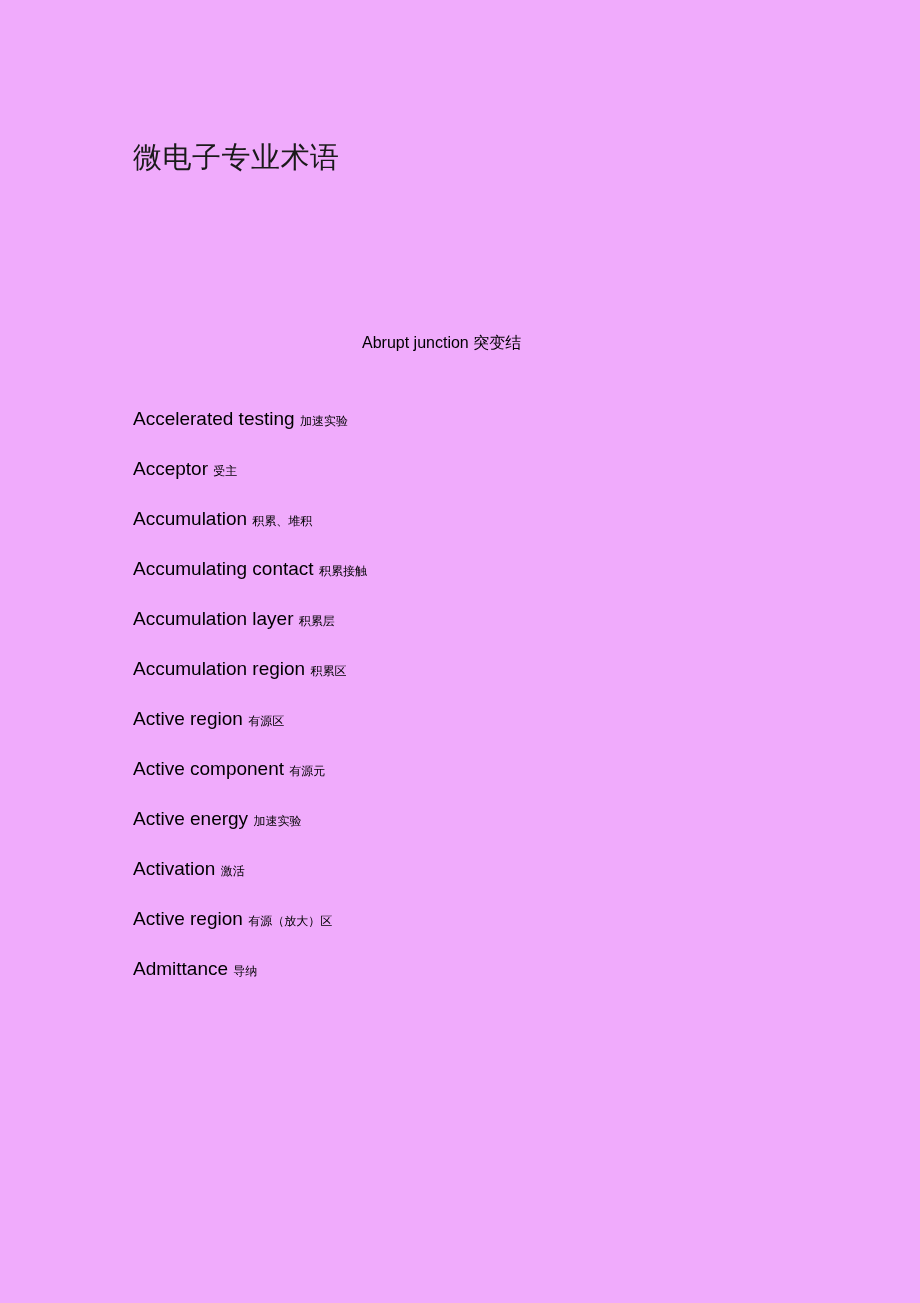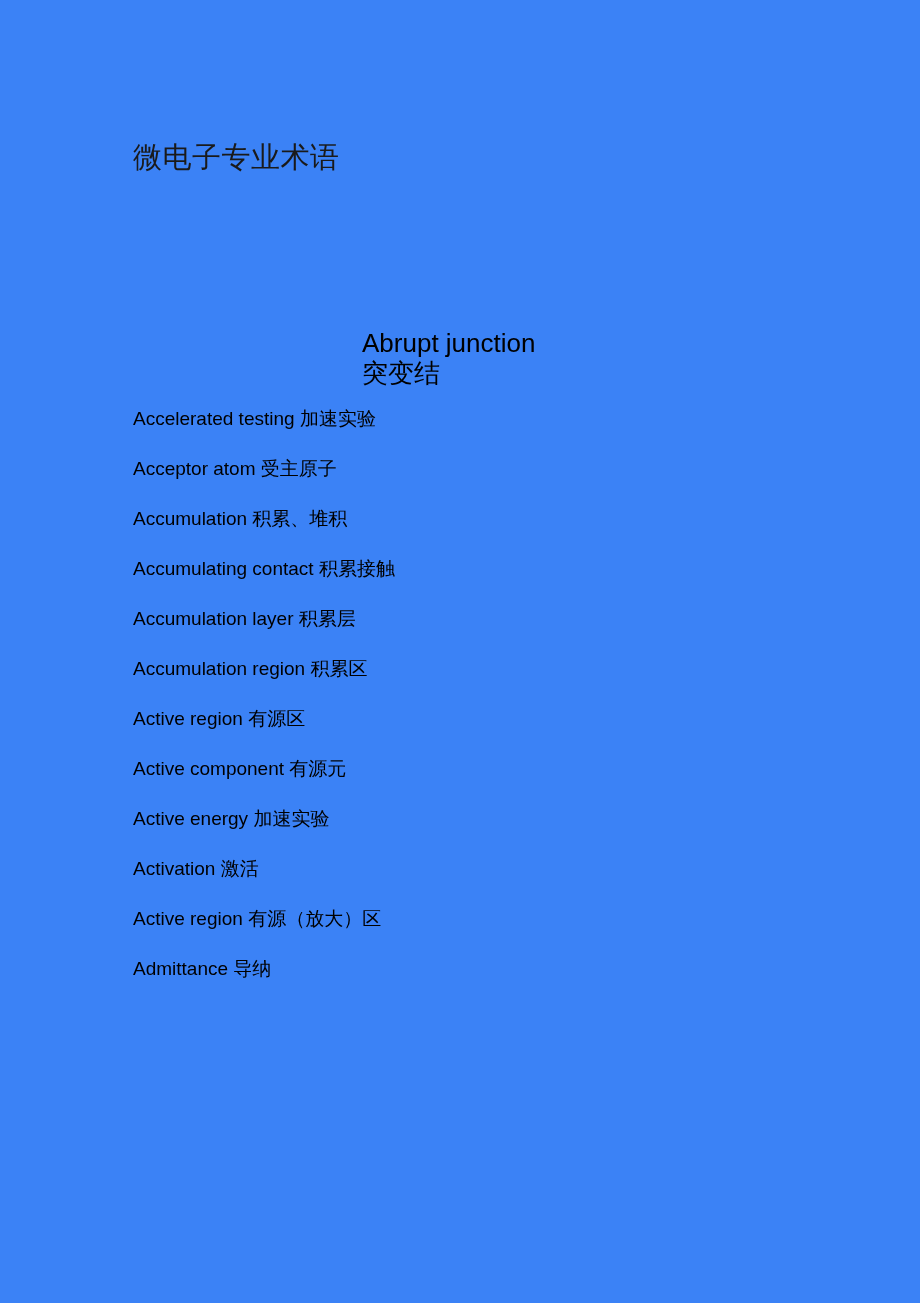--- a/index.html
+++ b/index.html
@@ -16,21 +16,21 @@
     color: #000000;
     -webkit-font-smoothing: antialiased;
   }
 
   .page {
     position: absolute;
     left: 0;
     top: 0;
     width: 920px;
     height: 1303px;
-    background: #3b82f6;
+    background: #f0abfc;
   }
 
   
   .doc-title {
     position: absolute;
     left: 133px;
     top: 118px;
     font-family: "DejaVu Serif", "Liberation Serif", serif;
     font-size: 29px;
     line-height: 40px;
@@ -39,21 +39,21 @@
     color: #1a1a1a;
     white-space: nowrap;
   }
 
   
   .lead-entry {
     position: absolute;
     left: 362px;
     top: 328px;
     width: 192px;
-    font-size: 26px;
+    font-size: 16px;
     line-height: 30px;
     font-weight: 400;
     color: #000000;
     text-align: left;
   }
 
   
   .glossary-list {
     position: absolute;
     left: 133px;
@@ -72,35 +72,35 @@
     color: #000000;
     white-space: nowrap;
   }
 
   .term-en {
     font-family: "Liberation Sans", "DejaVu Sans", sans-serif;
     margin-top: 16px;
   }
   .term-zh {
     font-family: Liberation Serif, serif;
-    font-size: 19px;
+    font-size: 12px;
   }
 </style>
 </head>
 <body>
 
 <div class="page">
 
   <h1 class="doc-title">微电子专业术语</h1>
 
   <div class="lead-entry">Abrupt junction 突变结</div>
 
   <ul class="glossary-list">
       <li><span class="term-en">Accelerated testing</span> <span class="term-zh">加速实验</span></li>
-      <li><span class="term-en">Acceptor atom</span> <span class="term-zh">受主原子</span></li>
+      <li><span class="term-en">Acceptor</span> <span class="term-zh">受主</span></li>
       <li><span class="term-en">Accumulation</span> <span class="term-zh">积累、堆积</span></li>
       <li><span class="term-en">Accumulating contact</span> <span class="term-zh">积累接触</span></li>
       <li><span class="term-en">Accumulation layer</span> <span class="term-zh">积累层</span></li>
       <li><span class="term-en">Accumulation region</span> <span class="term-zh">积累区</span></li>
       <li><span class="term-en">Active region</span> <span class="term-zh">有源区</span></li>
       <li><span class="term-en">Active component</span> <span class="term-zh">有源元</span></li>
       <li><span class="term-en">Active energy</span> <span class="term-zh">加速实验</span></li>
       <li><span class="term-en">Activation</span> <span class="term-zh">激活</span></li>
       <li><span class="term-en">Active region</span> <span class="term-zh">有源（放大）区</span></li>
       <li><span class="term-en">Admittance</span> <span class="term-zh">导纳</span></li>

